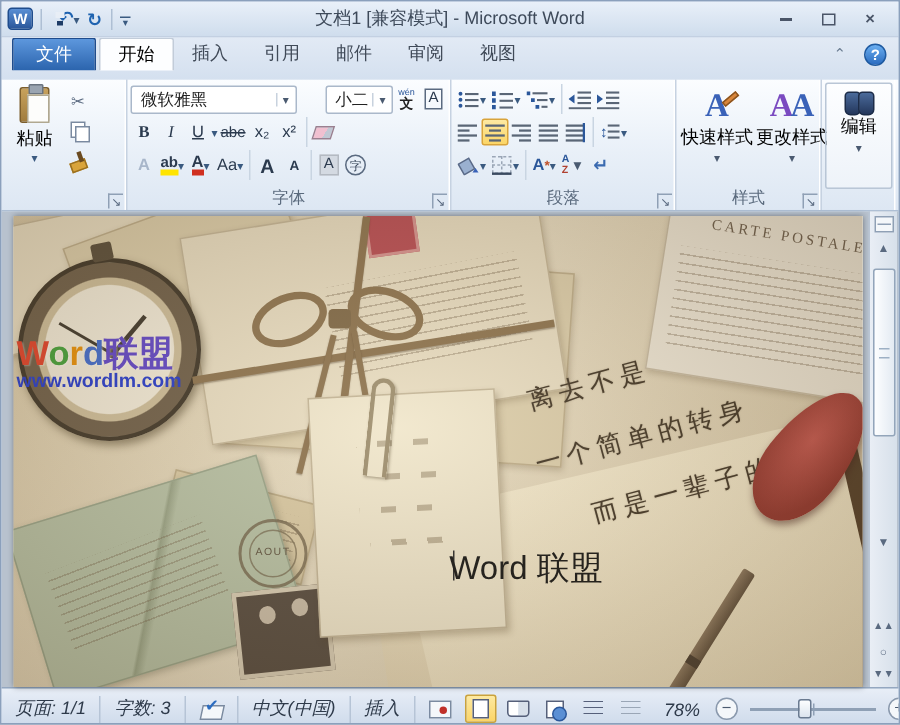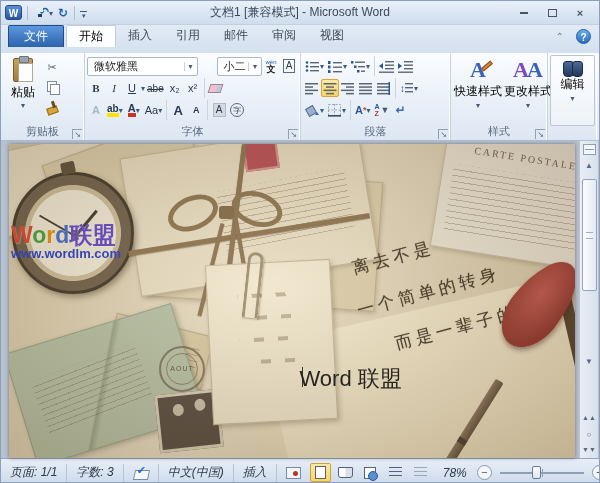--- a/index.html
+++ b/index.html
@@ -234,21 +234,20 @@
               <span style="color:#5a6a80;">✂</span>
             </span>
           <span class="rbtn">
               <span class="icon-copy"></span>
             </span>
           <span class="rbtn">
               <span class="icon-brush"></span>
             </span>
         </div>
       </div>
-      <div class="grp-label">剪贴板</div>
       <div class="launcher">↘</div>
     </div>
 
     <div class="grp font">
       <div class="rrow">
         <div class="combo" style="width:112px;">
           <span>微软雅黑</span>
           <span class="dd">▾</span>
         </div>
         <div class="combo" style="width:46px; margin-left:19px;">

